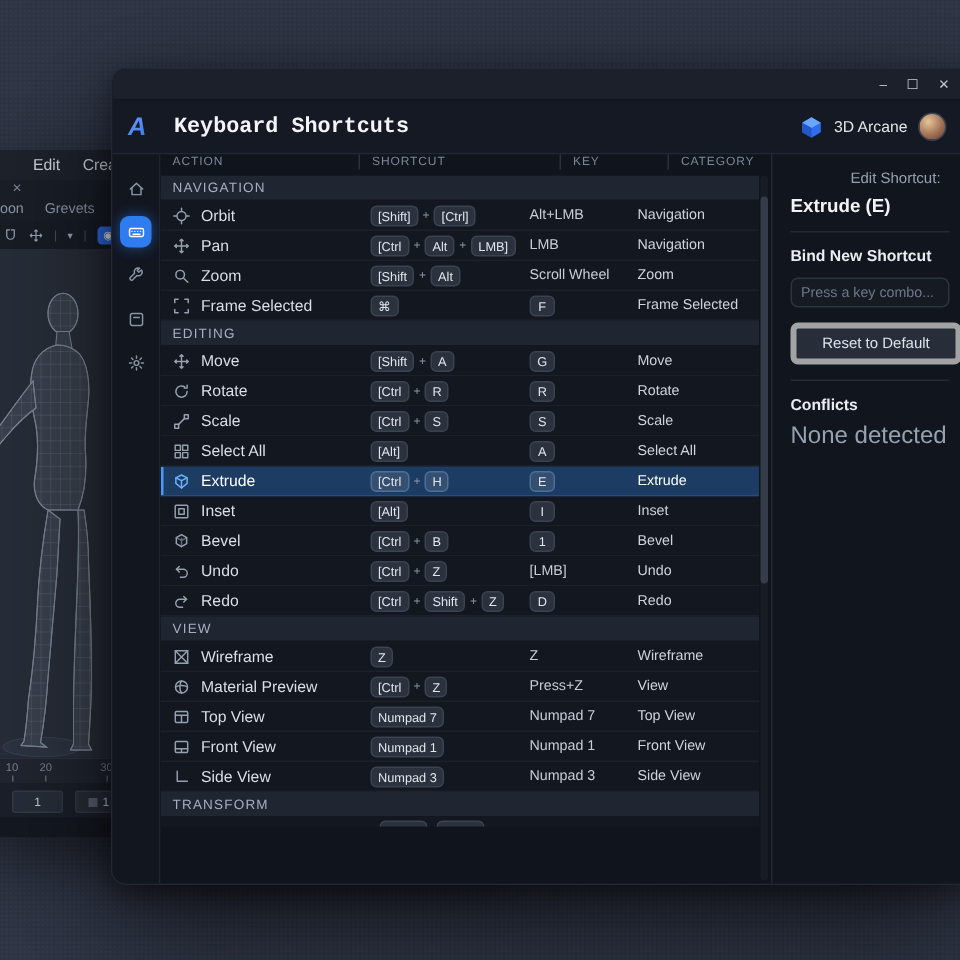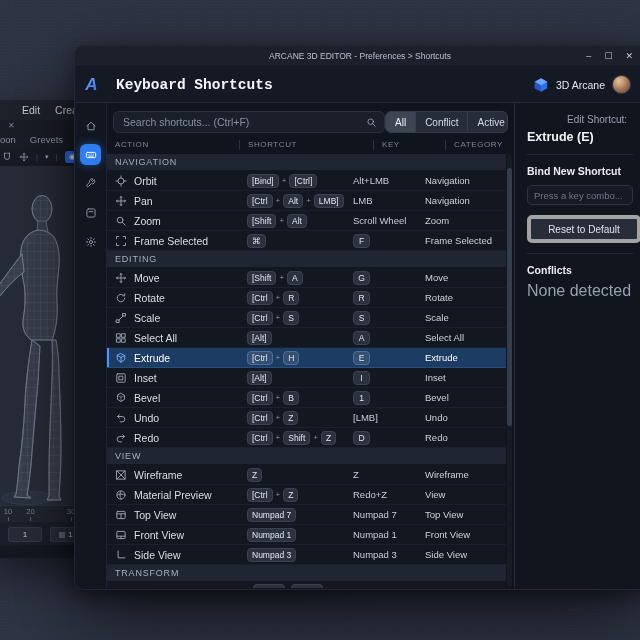--- a/index.html
+++ b/index.html
@@ -201,21 +201,20 @@
         <span class="sq"></span>
         <span>1</span>
       </div>
     </div>
   </div>
   <div class="app-bottom"></div>
 </div>
 
 <div class="dialog">
   <div class="titlebar">
-    <span>ARCANE 3D EDITOR - Preferences &gt; Shortcuts</span>
     <div class="win-controls">
       <span>–</span>
       <span>☐</span>
       <span>✕</span>
     </div>
   </div>
   <div class="dlg-header">
     <span class="logo-a">A</span>
     <span class="dlg-title">Keyboard Shortcuts</span>
     <div class="header-right">
@@ -266,56 +265,40 @@
           <span class="ic ">
             <svg viewBox="0 0 16 16" fill="none" stroke="currentColor" stroke-width="1.3" stroke-linecap="round" stroke-linejoin="round">
               <circle cx="8" cy="8" r="2.1"></circle>
               <path d="M8 1.8v1.9M8 12.3v1.9M1.8 8h1.9M12.3 8h1.9M3.6 3.6l1.3 1.3M11.1 11.1l1.3 1.3M12.4 3.6l-1.3 1.3M4.9 11.1l-1.3 1.3"></path>
             </svg>
           </span>
         </div>
       </div>
 
     <div class="content">
-      <div class="ctoolbar">
-        <div class="searchbox">
-          <input type="text" readonly="" placeholder="Search shortcuts... (Ctrl+F)" style="">
-          <span class="search-ic ic">
-              <svg viewBox="0 0 16 16" fill="none" stroke="currentColor" stroke-width="1.3" stroke-linecap="round" stroke-linejoin="round">
-                <circle cx="6.8" cy="6.8" r="4"></circle>
-                <path d="M9.9 9.9 13.4 13.4"></path>
-              </svg>
-            </span>
-        </div>
-        <div class="segmented">
-            <div class="seg active">All</div>
-            <div class="seg">Conflict</div>
-            <div class="seg">Active</div>
-          </div>
-      </div>
       <div class="thead">
           <div class="w-a">ACTION</div>
           <div class="w-s">SHORTCUT</div>
           <div class="w-k">KEY</div>
           <div class="w-c">CATEGORY</div>
         </div>
       <div class="tbody">
         <div class="sect">NAVIGATION</div>
           <div class="trow">
             <div class="ca">
               <span class="ic ricon">
                 <svg viewBox="0 0 16 16" fill="none" stroke="currentColor" stroke-width="1.3" stroke-linecap="round" stroke-linejoin="round">
                   <circle cx="8" cy="8" r="4"></circle>
                   <path d="M8 1.2v2.2M8 12.6v2.2M1.2 8h2.2M12.6 8h2.2"></path>
                 </svg>
               </span>
               <span class="atext">Orbit</span>
             </div>
             <div class="cs">
-              <span class="chip">[Bind]</span>
+              <span class="chip">[Shift]</span>
               <span class="plus">+</span>
               <span class="chip">[Ctrl]</span>
             </div>
             <div class="ck">Alt+LMB</div>
             <div class="cc">Navigation</div>
           </div>
           <div class="trow">
             <div class="ca">
               <span class="ic ricon">
                 <svg viewBox="0 0 16 16" fill="none" stroke="currentColor" stroke-width="1.3" stroke-linecap="round" stroke-linejoin="round">
@@ -572,21 +555,21 @@
                   <path d="M2.8 8c2.2-1.8 8.2-1.8 10.4 0M8 2.6c-1.9 2.2-1.9 8.6 0 10.8"></path>
                 </svg>
               </span>
               <span class="atext">Material Preview</span>
             </div>
             <div class="cs">
               <span class="chip">[Ctrl</span>
               <span class="plus">+</span>
               <span class="chip">Z</span>
             </div>
-            <div class="ck">Redo+Z</div>
+            <div class="ck">Press+Z</div>
             <div class="cc">View</div>
           </div>
           <div class="trow">
             <div class="ca">
               <span class="ic ricon">
                 <svg viewBox="0 0 16 16" fill="none" stroke="currentColor" stroke-width="1.3" stroke-linecap="round" stroke-linejoin="round">
                   <rect x="2.5" y="3.2" width="11" height="9.6" rx="1"></rect>
                   <path d="M2.5 6.4h11M8 6.4v6.4"></path>
                 </svg>
               </span>

